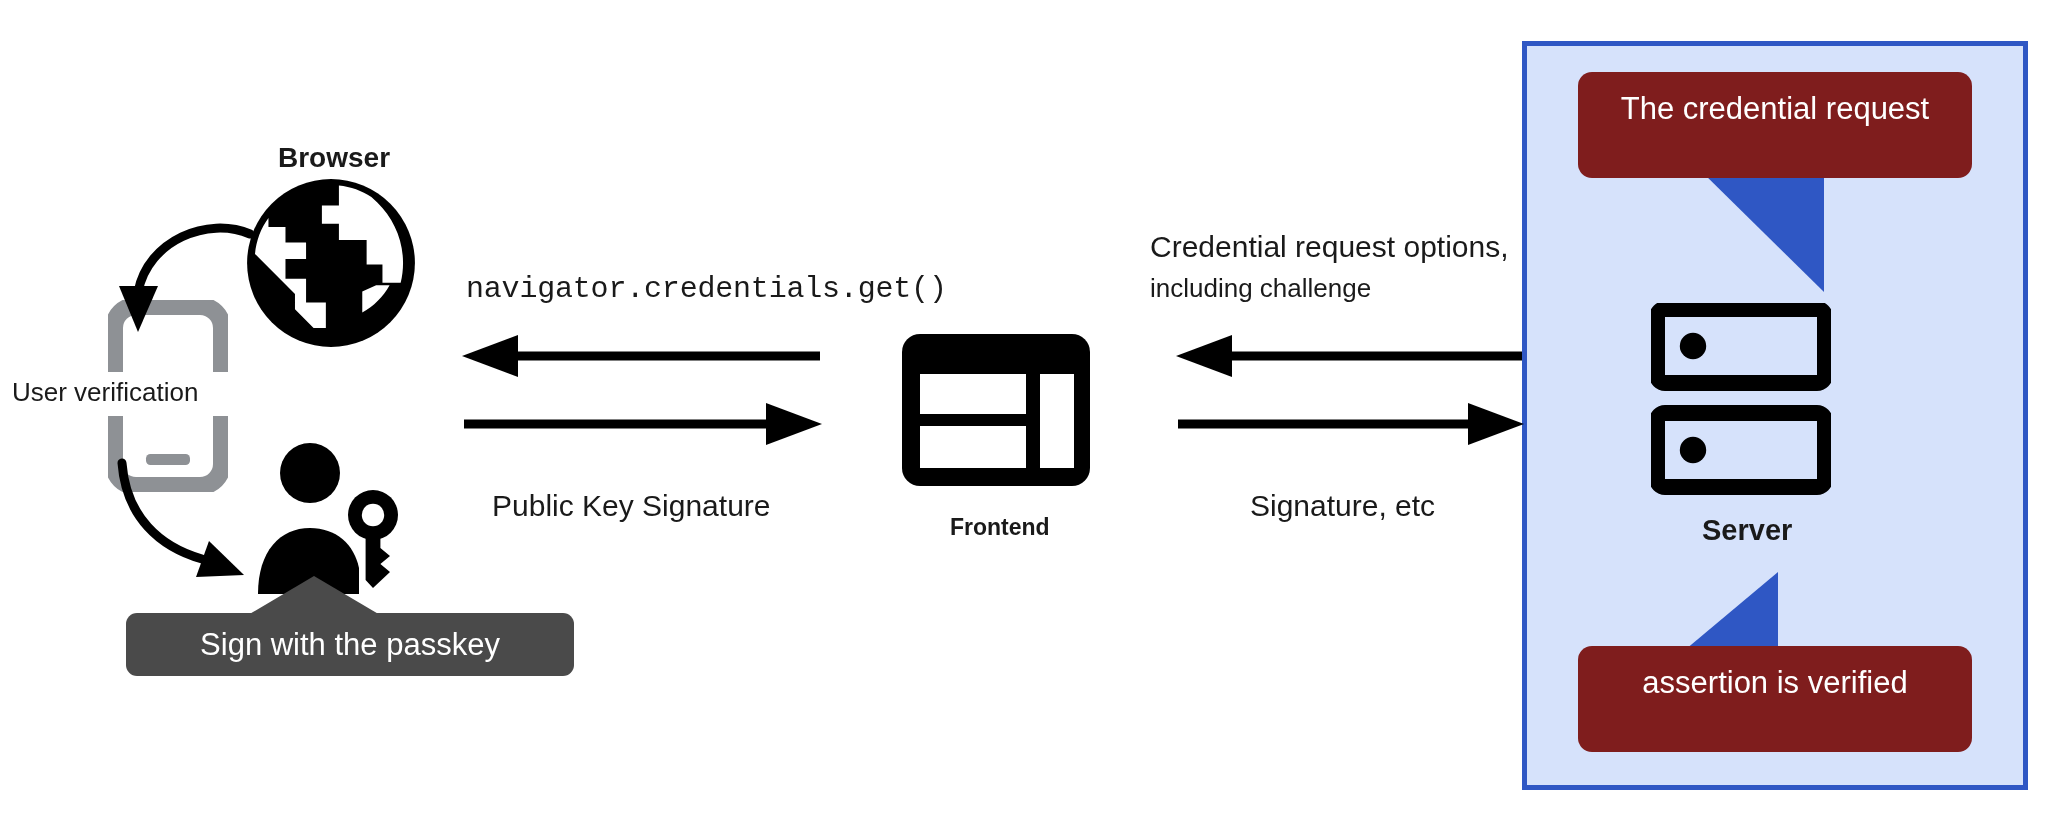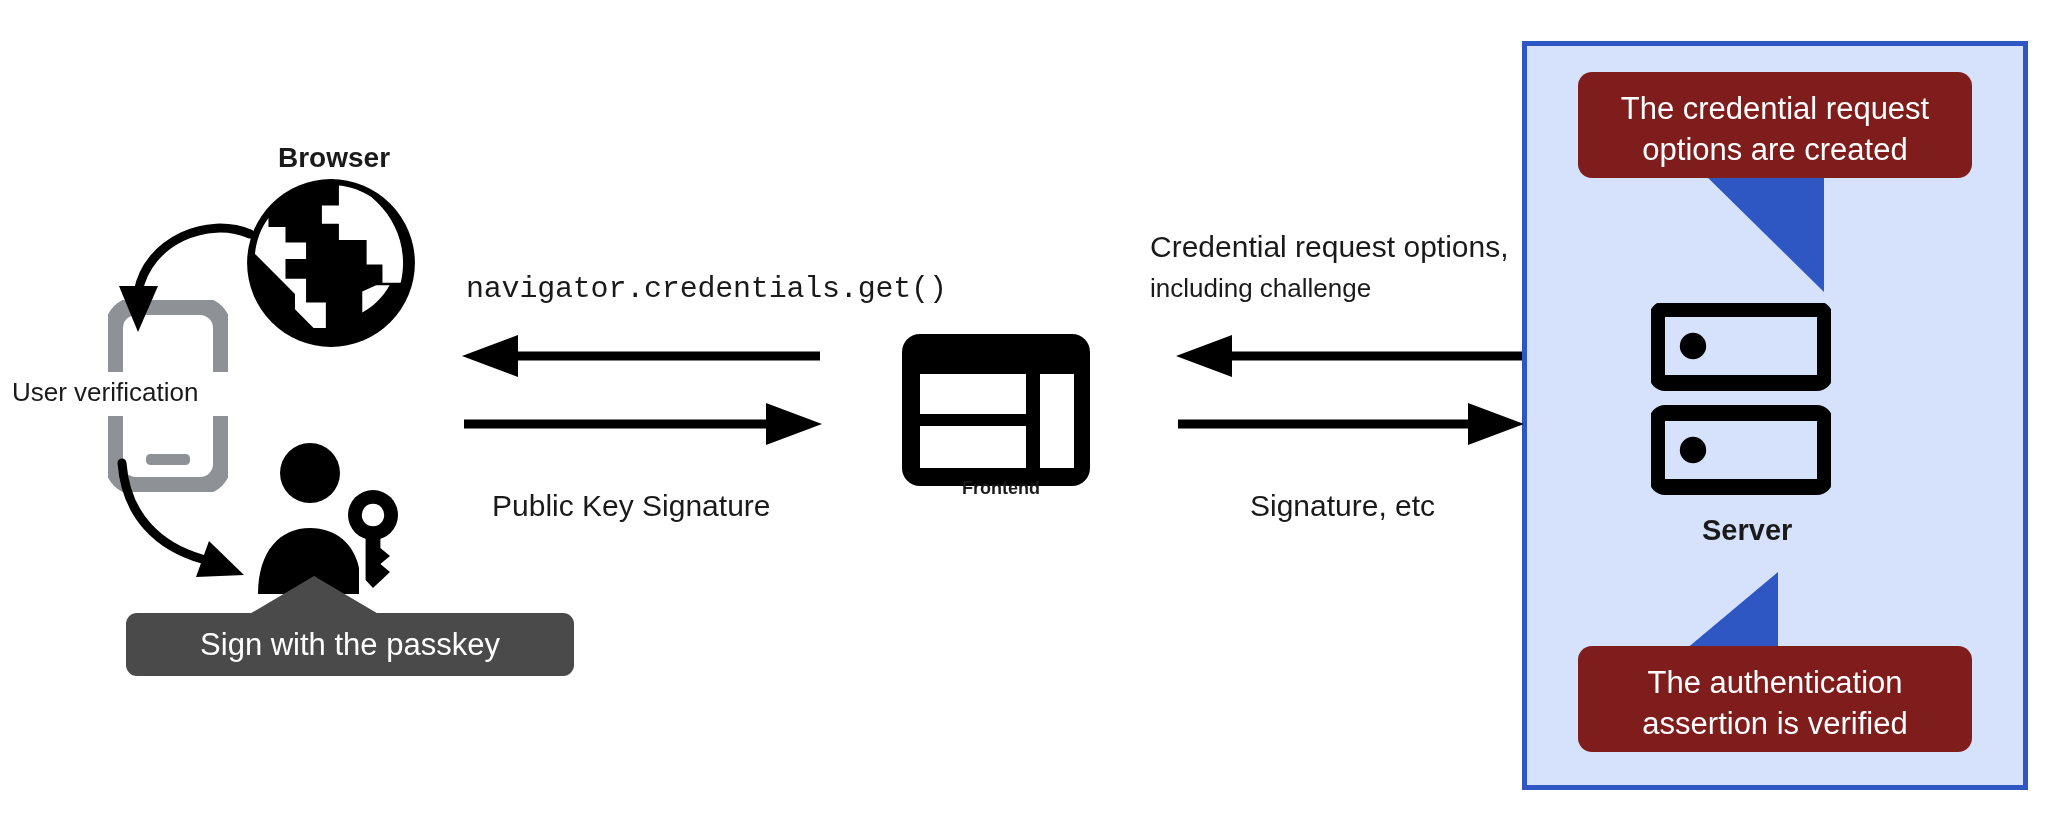--- a/index.html
+++ b/index.html
@@ -144,21 +144,21 @@
 
   <div class="label" style="left:492px; top:487px; font-size:30px;">Public Key Signature</div>
 
   <svg class="abs" style="left:898px; top:330px;" width="196" height="160" viewBox="0 0 98 80">
     <rect x="2" y="2" width="94" height="76" rx="9" ry="9" fill="#000"></rect>
     <rect x="11" y="22" width="53" height="20" fill="#fff"></rect>
     <rect x="11" y="48" width="53" height="21" fill="#fff"></rect>
     <rect x="71" y="22" width="17" height="47" fill="#fff"></rect>
   </svg>
 
-  <div class="label label-bold" style="left:950px; top:477px; font-size:18px;margin-left:12px;">Frontend</div>
+  <div class="label label-bold" style="left:950px; top:513px; font-size:23px;">Frontend</div>
 
   <div class="label" style="left:1150px; top:228px; font-size:30px;">Credential request options,</div>
   <div class="label" style="left:1150px; top:272px; font-size:26px;">including challenge</div>
 
   <svg class="arrow-svg" style="left:1176px; top:336px;" width="348" height="40" viewBox="0 0 348 40">
     <line x1="52" y1="20" x2="346" y2="20" stroke="#000" stroke-width="9"></line>
     <path d="M0 20 L 56 -1 L 56 41 Z" fill="#000"></path>
   </svg>
 
   <svg class="arrow-svg" style="left:1176px; top:404px;" width="348" height="40" viewBox="0 0 348 40">
@@ -167,34 +167,32 @@
   </svg>
 
   <div class="label" style="left:1250px; top:487px; font-size:30px;">Signature, etc</div>
 
   <svg class="abs" style="left:1700px; top:170px;" width="200" height="124" viewBox="0 0 200 124">
     <path d="M0 0 L 124 0 L 124 122 Z" fill="#2f57c4"></path>
   </svg>
 
   <div class="callout-blue" style="left:1578px; top:72px; width:394px; height:106px;">
     <div>The credential request</div>
-    <div>options are created</div>
   </div>
 
   <svg class="abs" style="left:1651px; top:303px;" width="180" height="192" viewBox="0 0 90 96">
     <rect x="3" y="3" width="84" height="37" rx="4" ry="4" fill="none" stroke="#000" stroke-width="8"></rect>
     <circle cx="21" cy="21.5" r="6.6" fill="#000"></circle>
     <rect x="3" y="55" width="84" height="37" rx="4" ry="4" fill="none" stroke="#000" stroke-width="8"></rect>
     <circle cx="21" cy="73.5" r="6.6" fill="#000"></circle>
   </svg>
 
   <div class="label label-bold" style="left:1702px; top:512px; font-size:29px;">Server</div>
 
   <svg class="abs" style="left:1630px; top:572px;" width="210" height="126" viewBox="0 0 210 126">
     <path d="M0 124 L 148 0 L 148 124 Z" fill="#2f57c4"></path>
   </svg>
 
   <div class="callout-blue" style="left:1578px; top:646px; width:394px; height:106px;">
-    <div>The authentication</div>
     <div>assertion is verified</div>
   </div>
 
 </div>
 
 </body></html>

